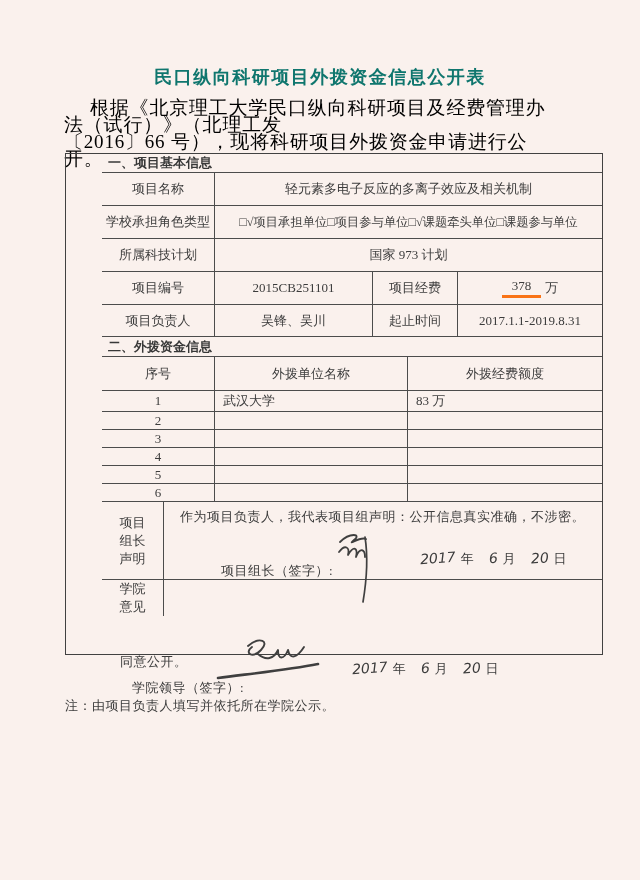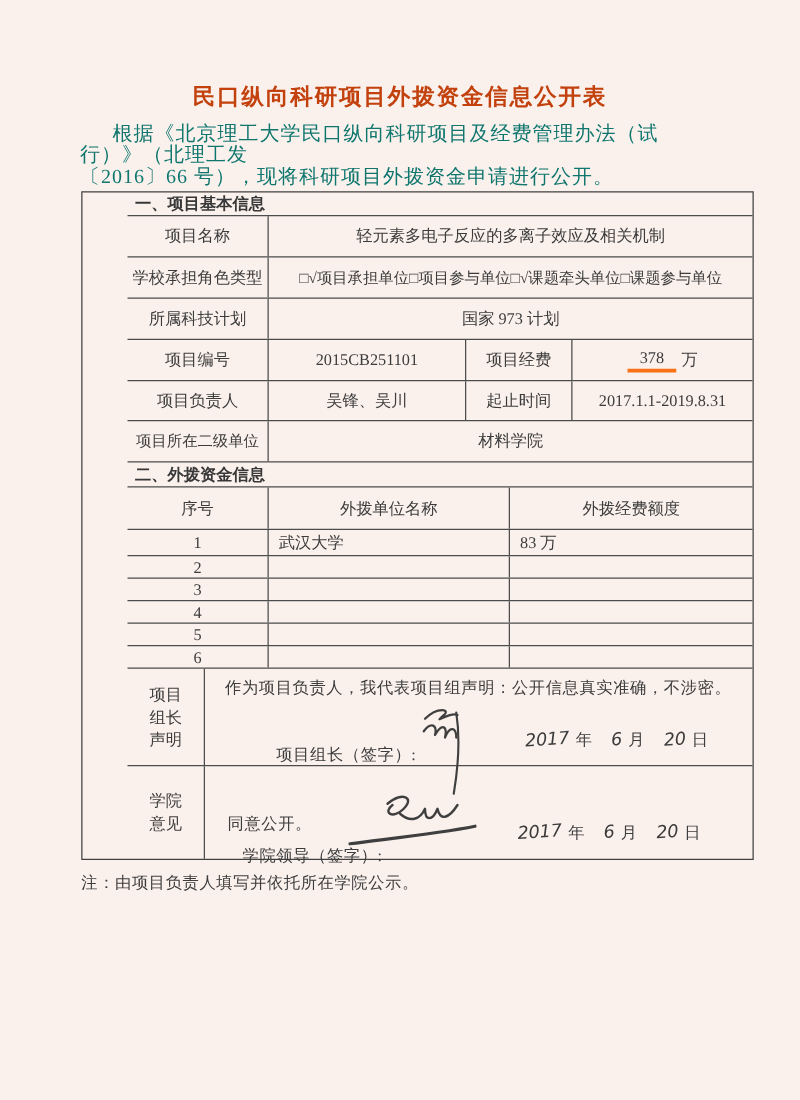--- a/index.html
+++ b/index.html
@@ -7,36 +7,36 @@
   body {
     background:#faf1ed;
     font-family:"Liberation Serif", serif;
     color:#3c3c3c;
   }
   .page { position:relative; width:640px; height:880px; background:#faf1ed; overflow:hidden; }
 
   .title {
     position:absolute; top:65px; left:0; width:640px;
     text-align:center; font-size:18px; font-weight:bold;
-    letter-spacing:1.5px; color:#c2410c;
+    letter-spacing:1.5px; color:#0f766e;
   }
   .intro {
     position:absolute; top:99px; left:64px; width:500px;
-    font-size:16px; line-height:17px; letter-spacing:0.8px; color:#0f766e;
+    font-size:19px; line-height:17px; letter-spacing:0.8px; color:#000000;
   }
   .intro .l1 { text-indent:26px; }
 
   .form {
     position:absolute; left:65px; top:153px; width:538px;
     border:1.5px solid #414141;
     font-size:13px;
     padding-left:36px;
   }
   .row { display:flex; border-bottom:1px solid #4c4c4c; }
-  .row:last-child { border-bottom:none; }
+  .row:last-child { border-bottom:none;flex-direction:column; }
   .cell {
     border-right:1px solid #4c4c4c;
     display:flex; align-items:center; justify-content:center;
     overflow:visible; position:relative;
   }
   .cell:last-child { border-right:none; }
   .c113 { width:113px; flex:none; }
   .c158 { width:158px; flex:none; }
   .c85  { width:85px;  flex:none; }
   .c193 { width:193px; flex:none; }
@@ -117,24 +117,20 @@
       </div>
     </div>
 
     <div class="row h32">
       <div class="cell c113">项目负责人</div>
       <div class="cell c158">吴锋、吴川</div>
       <div class="cell c85">起止时间</div>
       <div class="cell cfx">2017.1.1-2019.8.31</div>
     </div>
 
-    <div class="row h33">
-      <div class="cell c113 small">项目所在二级单位</div>
-      <div class="cell cfx">材料学院</div>
-    </div>
 
     <div class="row sech h20">二、外拨资金信息</div>
 
     <div class="row h34">
       <div class="cell c113">序号</div>
       <div class="cell c193">外拨单位名称</div>
       <div class="cell cfx">外拨经费额度</div>
     </div>
 
     <div class="row h21">

